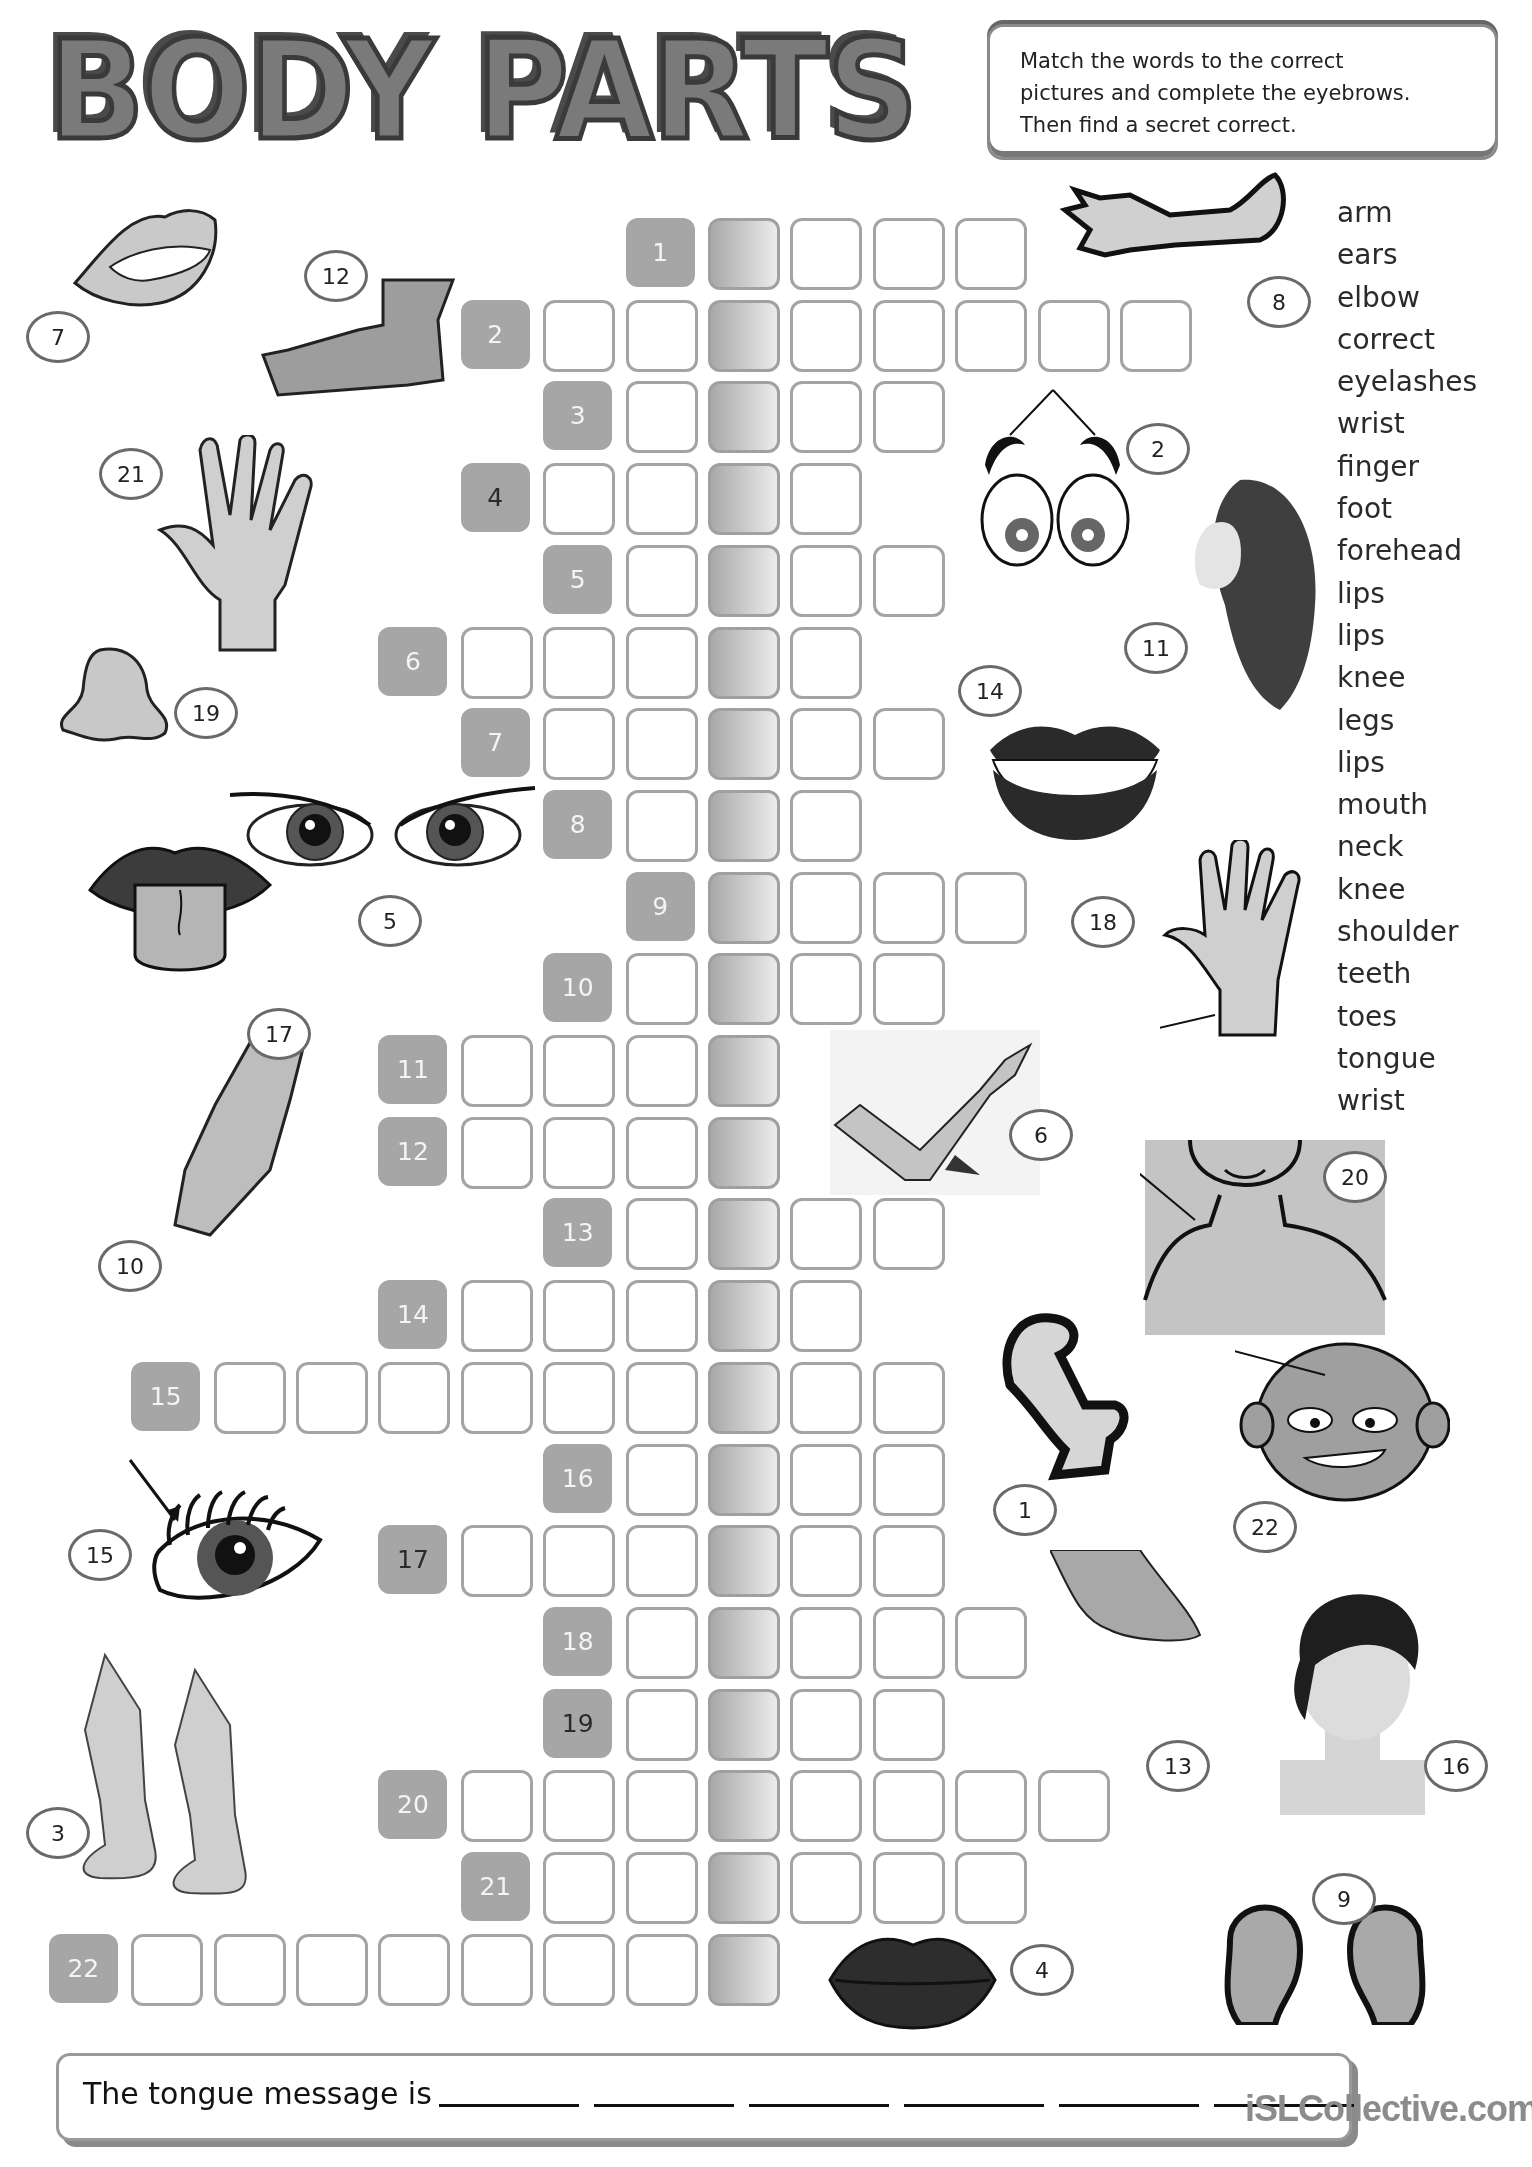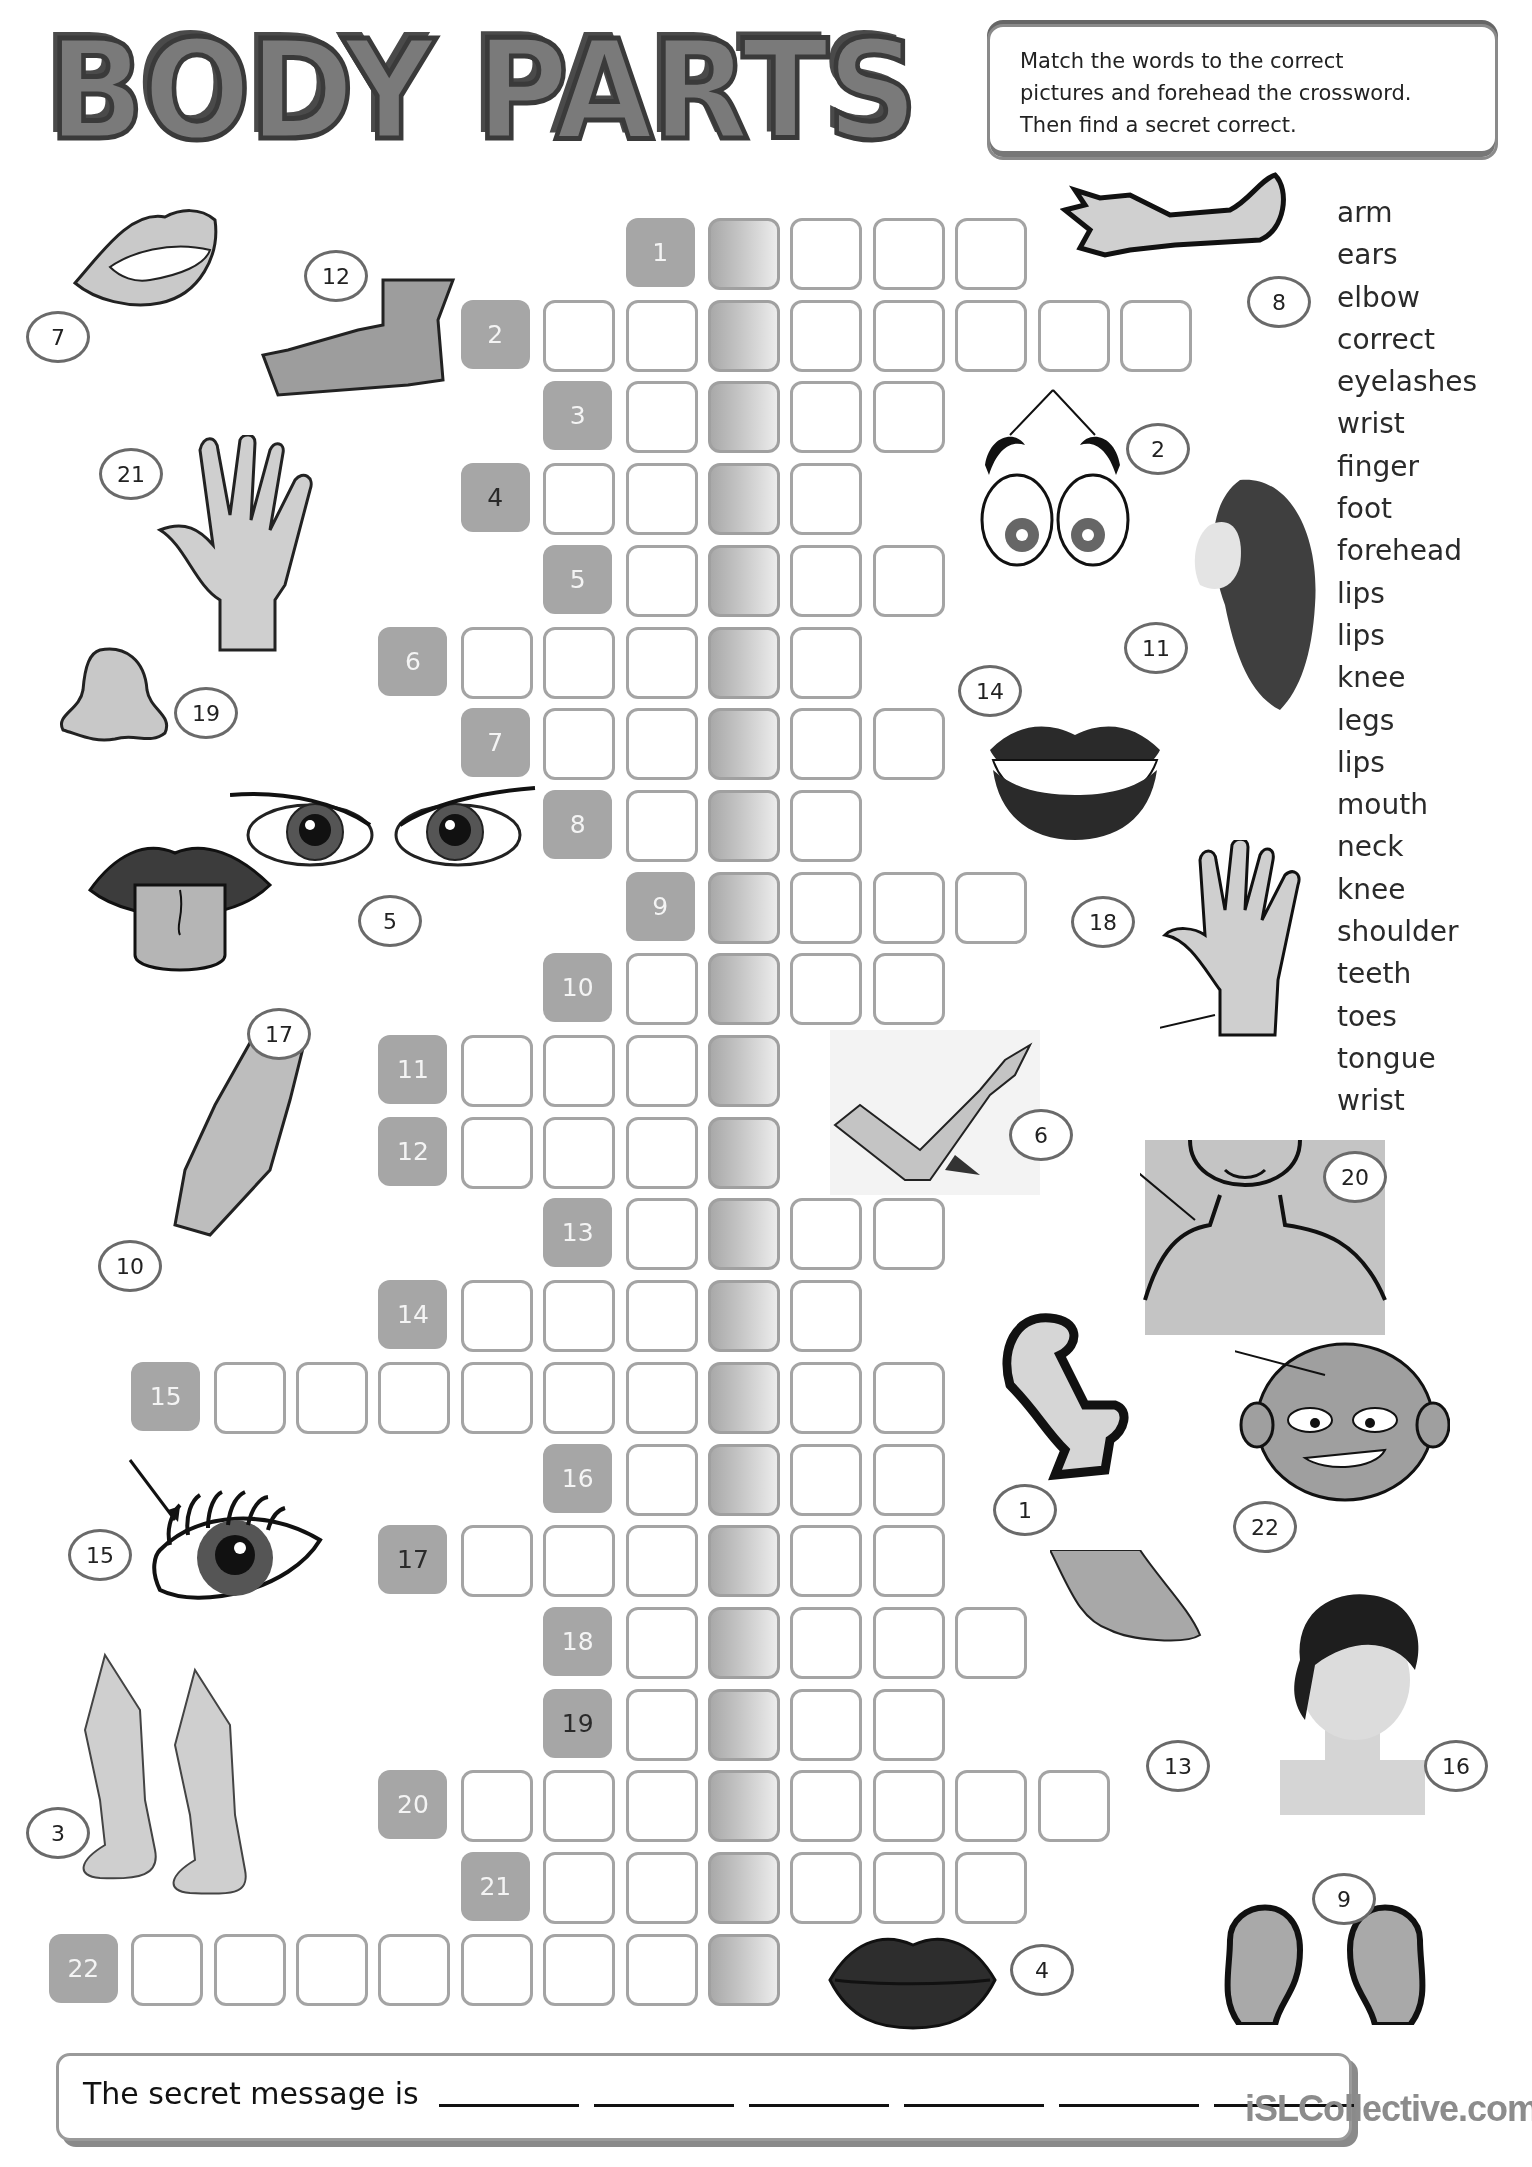--- a/index.html
+++ b/index.html
@@ -24,21 +24,21 @@
   .wm{position:absolute;left:1245px;top:2088px;font-size:36px;color:#8c8c8c;font-family:"Liberation Sans",sans-serif;font-weight:bold;letter-spacing:-1px;}
 </style>
 </head>
 <body>
 
 <div class="title">BODY PARTS</div>
 
 <div class="instr">
   <p>
     <span>Match the words to the correct</span><br>
-    <span>pictures and forehead the crossword.</span><br>
+    <span>pictures and complete the eyebrows.</span><br>
     <span>Then find a secret correct.</span>
   </p>
 </div>
 
 <div id="grid">
     <div class="num" style="left: 625.6px; top: 218px;">1</div>
     <div class="cell shade" style="left: 708px; top: 218px;"></div>
     <div class="cell" style="left: 790.4px; top: 218px;"></div>
     <div class="cell" style="left: 872.8px; top: 218px;"></div>
     <div class="cell" style="left: 955.2px; top: 218px;"></div>
@@ -333,21 +333,21 @@
     <div class="circ" style="left: 1355px; top: 1177px;">20</div>
     <div class="circ" style="left: 1025px; top: 1510px;">1</div>
     <div class="circ" style="left: 1265px; top: 1527px;">22</div>
     <div class="circ" style="left: 1178px; top: 1766px;">13</div>
     <div class="circ" style="left: 1456px; top: 1766px;">16</div>
     <div class="circ" style="left: 1344px; top: 1899px;">9</div>
     <div class="circ" style="left: 1042px; top: 1970px;">4</div>
   </div>
 
 <div class="secret">
-  <span class="lbl">The secret message is</span>
+  <span class="lbl">The tongue message is</span>
   <div class="blanks" id="blanks">
       <i></i>
       <i></i>
       <i></i>
       <i></i>
       <i></i>
       <i></i>
       <b>.</b>
     </div>
 </div>

